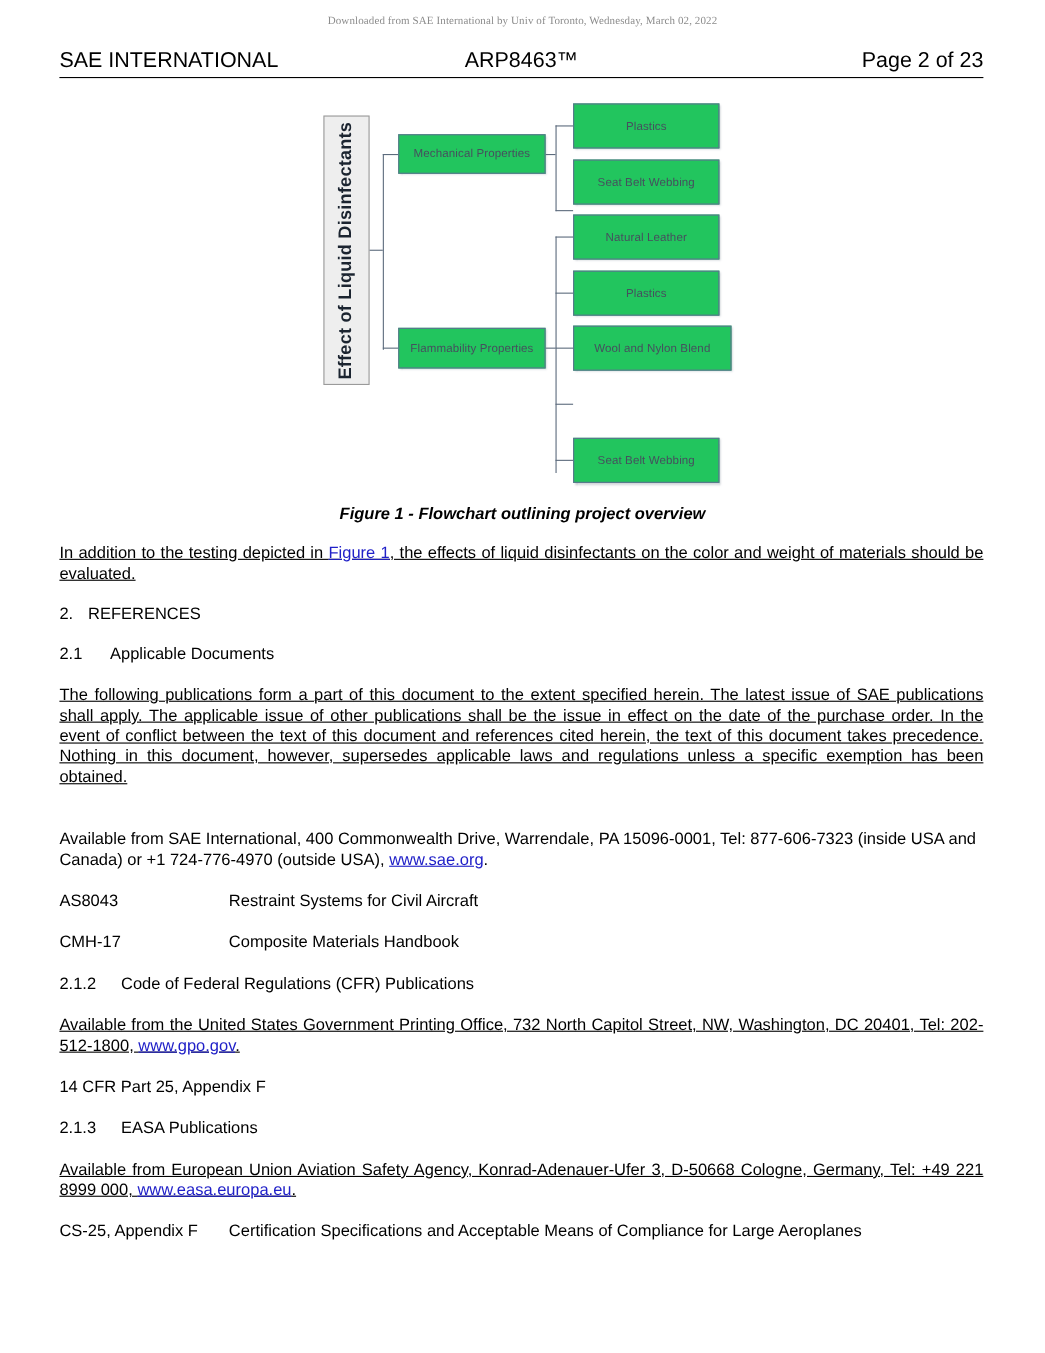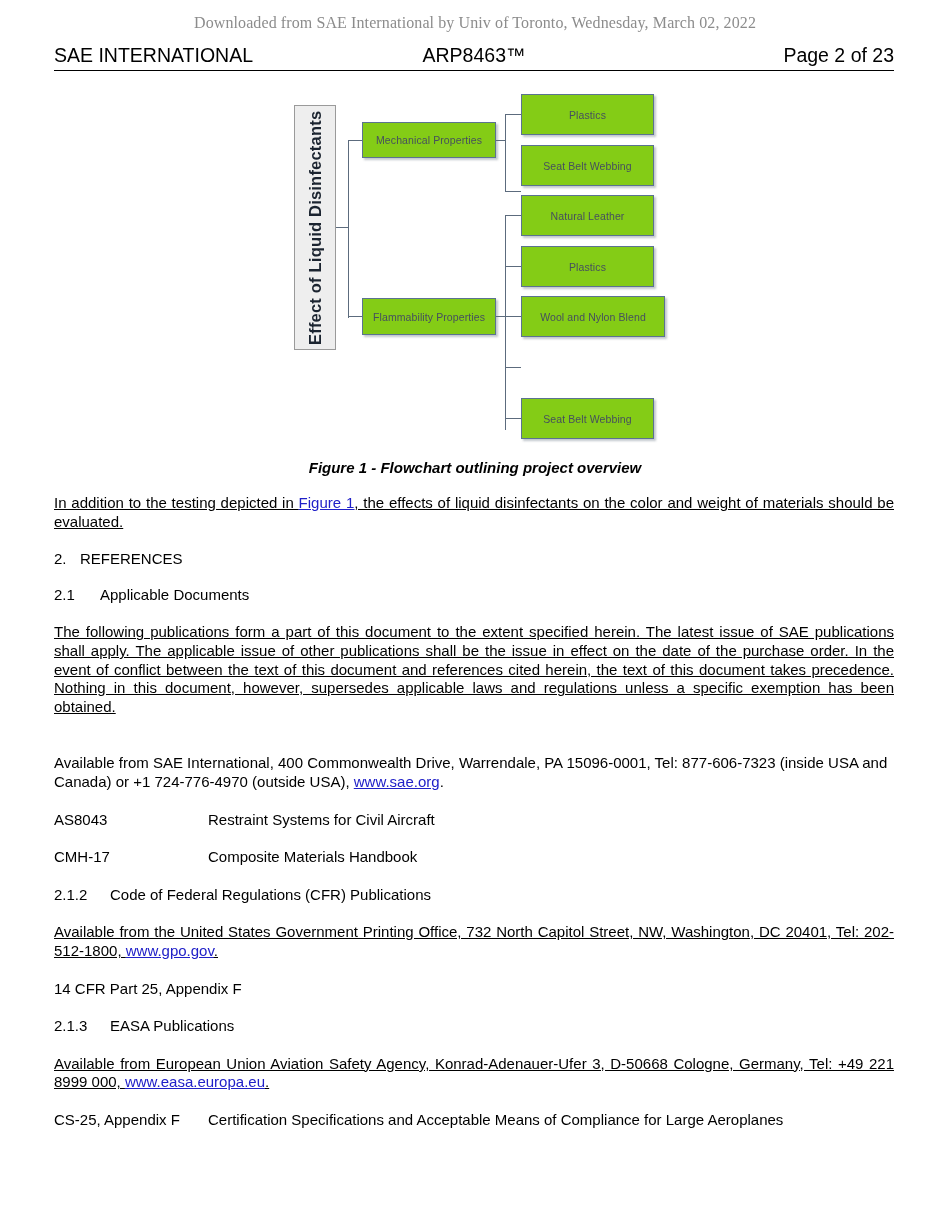--- a/index.html
+++ b/index.html
@@ -17,21 +17,21 @@
   }
 
   
   .download-notice {
     position: absolute;
     top: 14px;
     left: 0;
     width: 950px;
     text-align: center;
     font-family: "Liberation Serif", serif;
-    font-size: 16px;
+    font-size: 10px;
     color: #8c8c8c;
     letter-spacing: 0.1px;
   }
 
   
   .page-header {
     position: absolute;
     top: 44px;
     left: 54px;
     width: 840px;
@@ -68,21 +68,21 @@
   .fc-inner {
     position: absolute;
     left: 286px;
     top: 0;
     width: 380px;
     height: 370px;
   }
   .node {
     position: absolute;
     box-sizing: border-box;
-    background: #84cc16;
+    background: #22c55e;
     border: 1.3px solid #5b7390;
     display: flex;
     align-items: center;
     justify-content: center;
     color: #46505e;
     font-size: 10.5px;
     letter-spacing: 0.1px;
     box-shadow: 1.5px 1.5px 2px rgba(120,130,145,0.45);
   }
   .node.root {

